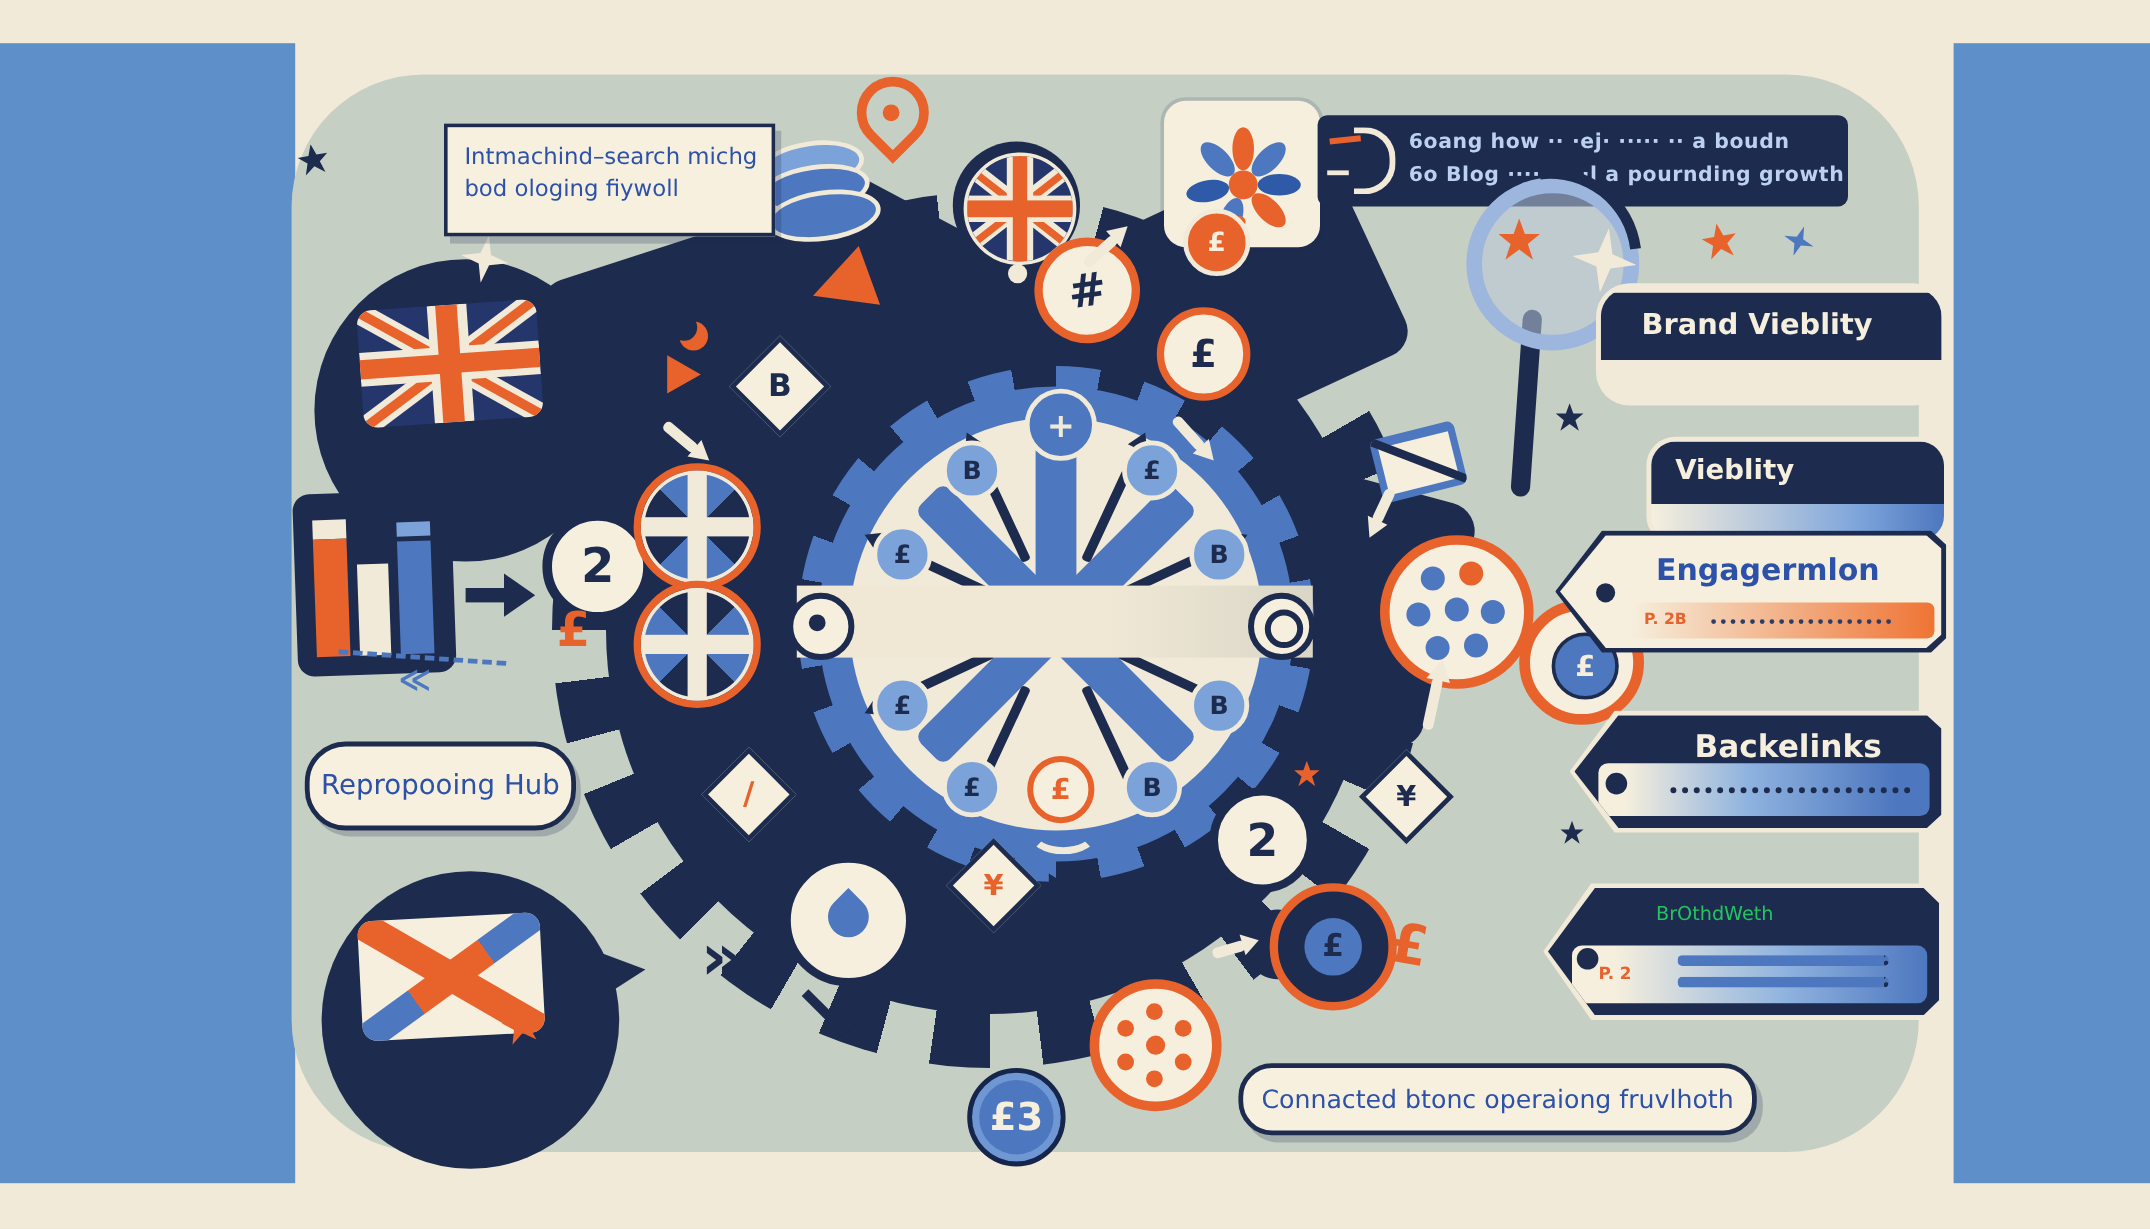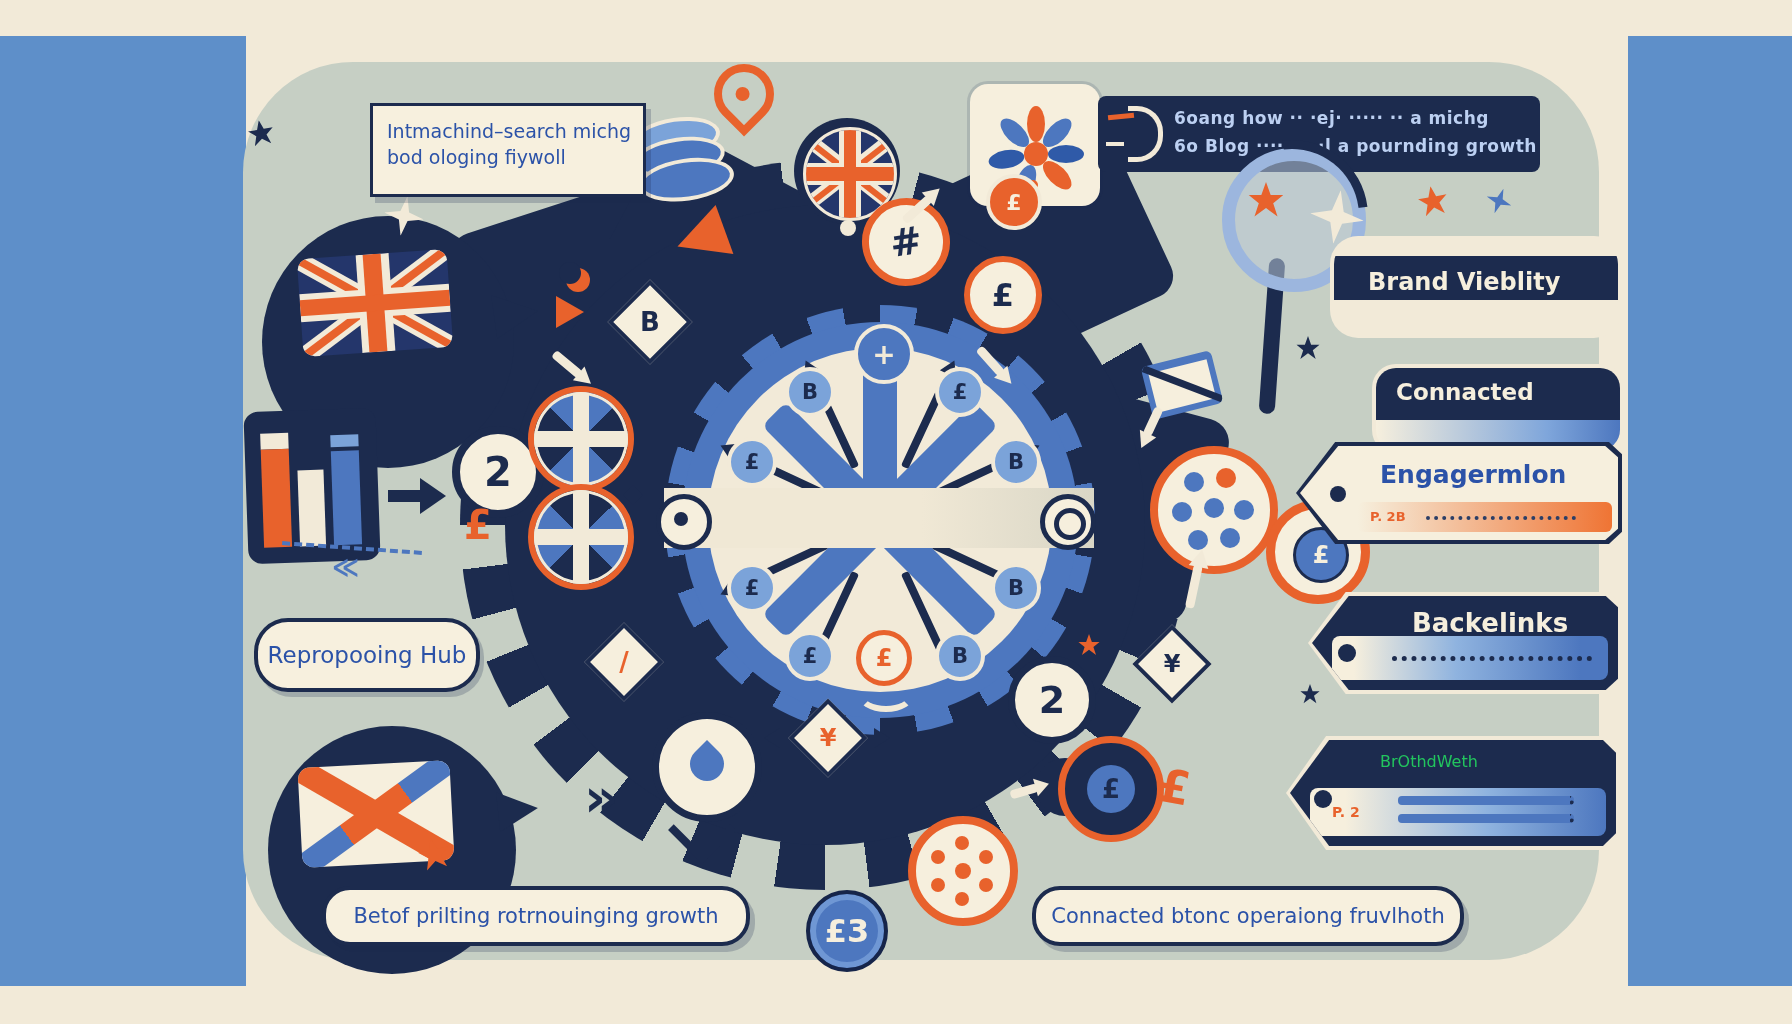--- a/index.html
+++ b/index.html
@@ -131,21 +131,21 @@
     <div class="abs" style="left:57px;top:52px;width:18px;height:36px;border-radius:50%;background:#4d77bf;transform:rotate(315deg) translate(0,-30px)"></div>
     <div class="cir" style="left:54px;top:58px;width:24px;height:24px;background:#e8622c"></div>
     <div class="cir" style="left:58px;top:96px;width:10px;height:10px;background:#e8622c"></div>
   </div>
   <div class="abs" style="left:986px;top:200px;width:0;height:0;border-top:24px solid #f6efdd;border-left:14px solid transparent;border-right:14px solid transparent;transform:rotate(14deg)"></div>
 
   <div class="abs navy" style="left:1098px;top:96px;width:442px;height:76px;border-radius:8px">
     <div class="abs" style="left:10px;top:18px;width:26px;height:5px;background:#e8622c;transform:rotate(-6deg)"></div>
     <div class="abs" style="left:30px;top:10px;width:30px;height:46px;border:5px solid #f2ead8;border-left:none;border-radius:0 26px 26px 0"></div>
     <div class="abs" style="left:8px;top:46px;width:18px;height:4px;background:#f2ead8"></div>
-    <div class="abs" style="left:76px;top:12px;color:#bcd0f2;font-size:17px;font-weight:700;letter-spacing:.5px">6oang how ·· ·ej· ····· ·· a michg</div>
+    <div class="abs" style="left:76px;top:12px;color:#bcd0f2;font-size:17px;font-weight:700;letter-spacing:.5px">6oang how ·· ·ej· ····· ·· a boudn</div>
     <div class="abs" style="left:76px;top:40px;color:#bcd0f2;font-size:17px;font-weight:700;letter-spacing:.5px">6o Blog ········ ·l a pournding growth</div>
   </div>
 
   <div class="cir glyph" style="left:862px;top:198px;width:74px;height:74px;background:#f6efdd;border:7px solid #e8622c;color:#1c2b4e;font-size:38px;transform:rotate(-8deg)">
       <span>#</span>
     </div>
   <div class="cir glyph" style="left:986px;top:174px;width:48px;height:48px;background:#e8622c;border:4px solid #f2ead8;color:#f6efdd;font-size:22px">
       <span>£</span>
     </div>
   <div class="cir glyph" style="left:964px;top:256px;width:66px;height:66px;background:#f6efdd;border:6px solid #e8622c;color:#1c2b4e;font-size:32px">
@@ -321,42 +321,39 @@
   <div class="star" style="left:248px;top:120px;width:26px;height:26px;background:#1c2b4e;transform:rotate(-10deg)"></div>
   <div class="star" style="left:418px;top:838px;width:32px;height:32px;background:#e8622c;transform:rotate(-12deg)"></div>
   <div class="abs glyph" style="left:332px;top:552px;color:#4d77bf;font-size:26px;font-weight:700">
       <span>≪</span>
     </div>
 
   <div class="abs calloutbox" style="left:370px;top:103px;width:270px;height:88px">
     <div class="pilltext" style="font-size:19px;margin:14px 0 0 14px">Intmachind–search michg</div>
     <div class="pilltext" style="font-size:19px;margin:4px 0 0 14px">bod ologing fiywoll</div>
   </div>
-  <div class="abs calloutbox glyph" style="left:322px;top:886px;width:420px;height:52px;border-radius:28px;border-width:4px">
-      <span class="pilltext" style="font-size:21px">Betof prilting rotrnouinging growth</span>
-    </div>
   <div class="abs calloutbox glyph" style="left:1032px;top:886px;width:424px;height:52px;border-radius:28px;border-width:4px">
       <span class="pilltext" style="font-size:21px">Connacted btonc operaiong fruvlhoth</span>
     </div>
   <div class="cir glyph" style="left:806px;top:890px;width:74px;height:74px;background:#4d77bf;border:4px solid #16254a;box-shadow:inset 0 0 0 6px #6f97d4;color:#f6efdd;font-size:32px">
       <span>£3</span>
     </div>
 
   <div class="abs" style="left:1330px;top:236px;width:292px;height:102px;background:#f2ead8;border-radius:28px">
     <div class="abs" style="left:4px;top:4px;right:4px;bottom:4px;border-radius:24px;overflow:hidden">
-      <div class="abs navy" style="left:0;top:16px;right:0;height:44px">
+      <div class="abs navy" style="left:0;top:4px;right:0;height:56px">
           <span style="position:absolute;left:34px;top:12px;color:#f6efdd;font-size:24px;font-weight:700">Brand Vieblity</span>
         </div>
     </div>
   </div>
 
   <div class="abs" style="left:1372px;top:364px;width:252px;height:90px;background:#f2ead8;border-radius:24px">
     <div class="abs" style="left:4px;top:4px;right:4px;bottom:4px;border-radius:20px;overflow:hidden">
       <div class="abs navy" style="left:0;top:0;right:0;height:52px">
-          <span style="position:absolute;left:20px;top:11px;color:#f6efdd;font-size:23px;font-weight:700">Connacted</span>
+          <span style="position:absolute;left:20px;top:11px;color:#f6efdd;font-size:23px;font-weight:700">Vieblity</span>
         </div>
       <div class="abs" style="left:0;top:52px;right:0;bottom:0;background:linear-gradient(90deg,#f6efdd,#7fa6db 70%,#4d77bf)"></div>
     </div>
   </div>
 
   <div class="abs tagp navy" style="left:1296px;top:442px;width:326px;height:102px">
     <div class="abs tagp" style="left:4px;top:4px;right:4px;bottom:4px;background:#f6efdd">
       <div class="cir navy" style="left:30px;top:40px;width:16px;height:16px"></div>
       <span style="position:absolute;left:80px;top:14px;color:#2b52a8;font-size:25px;font-weight:700">Engagermlon</span>
       <div class="abs" style="left:58px;right:6px;bottom:8px;height:30px;border-radius:6px;background:linear-gradient(90deg,#f6efdd,#ef7434)">

